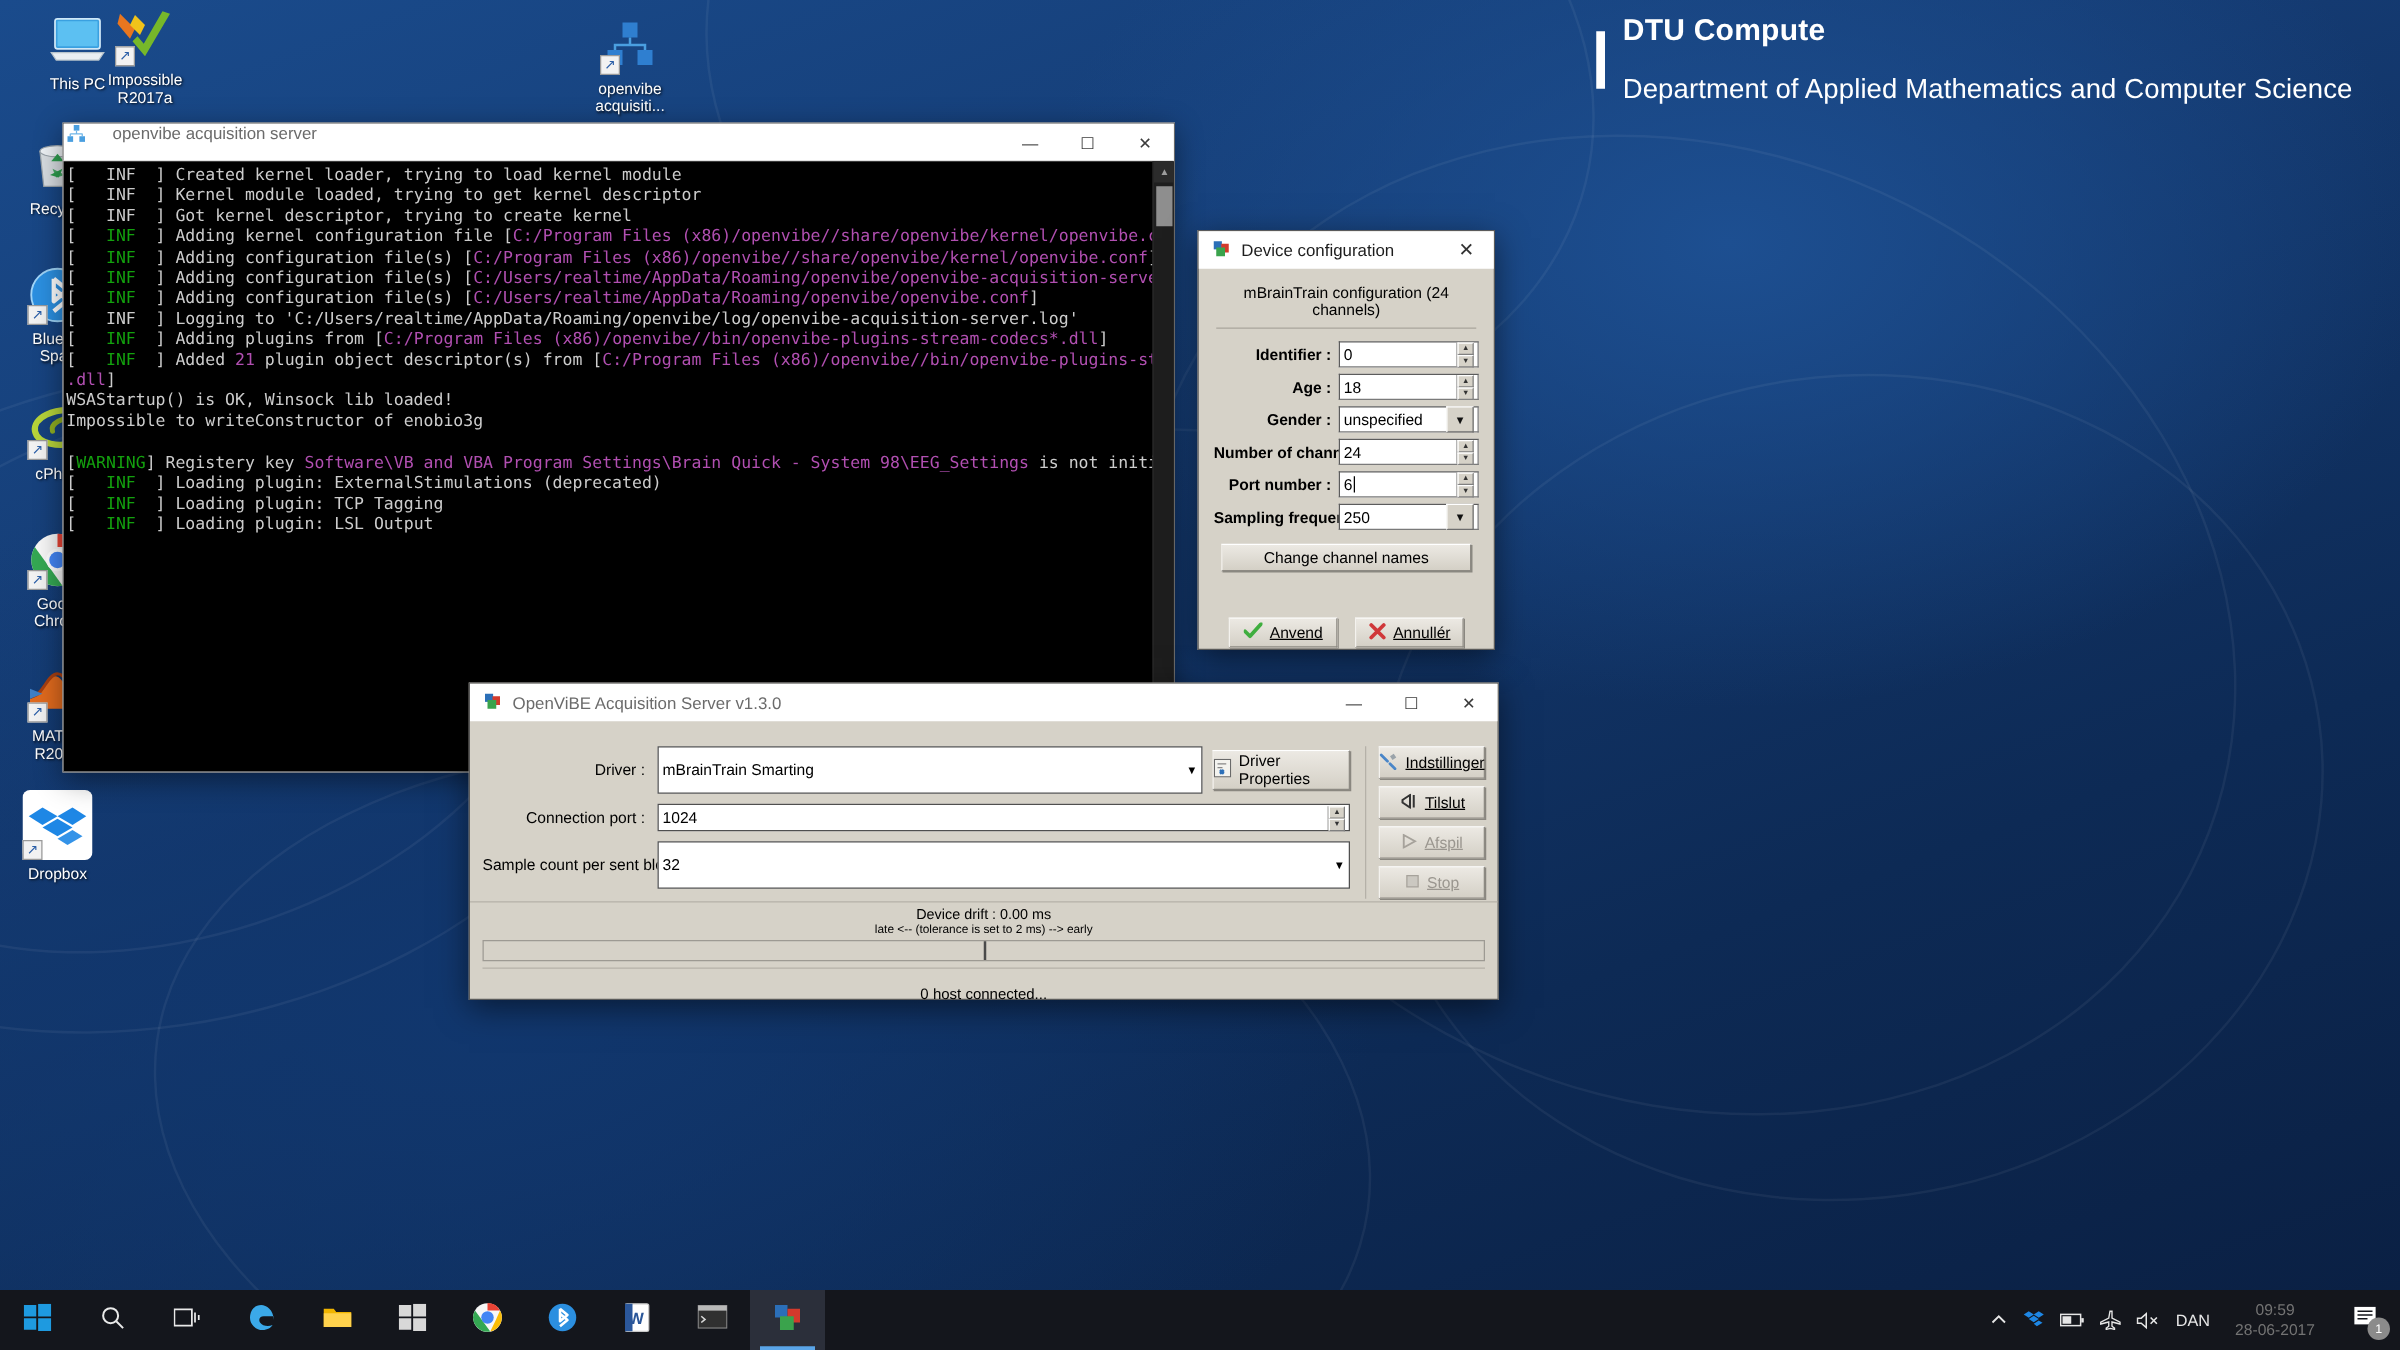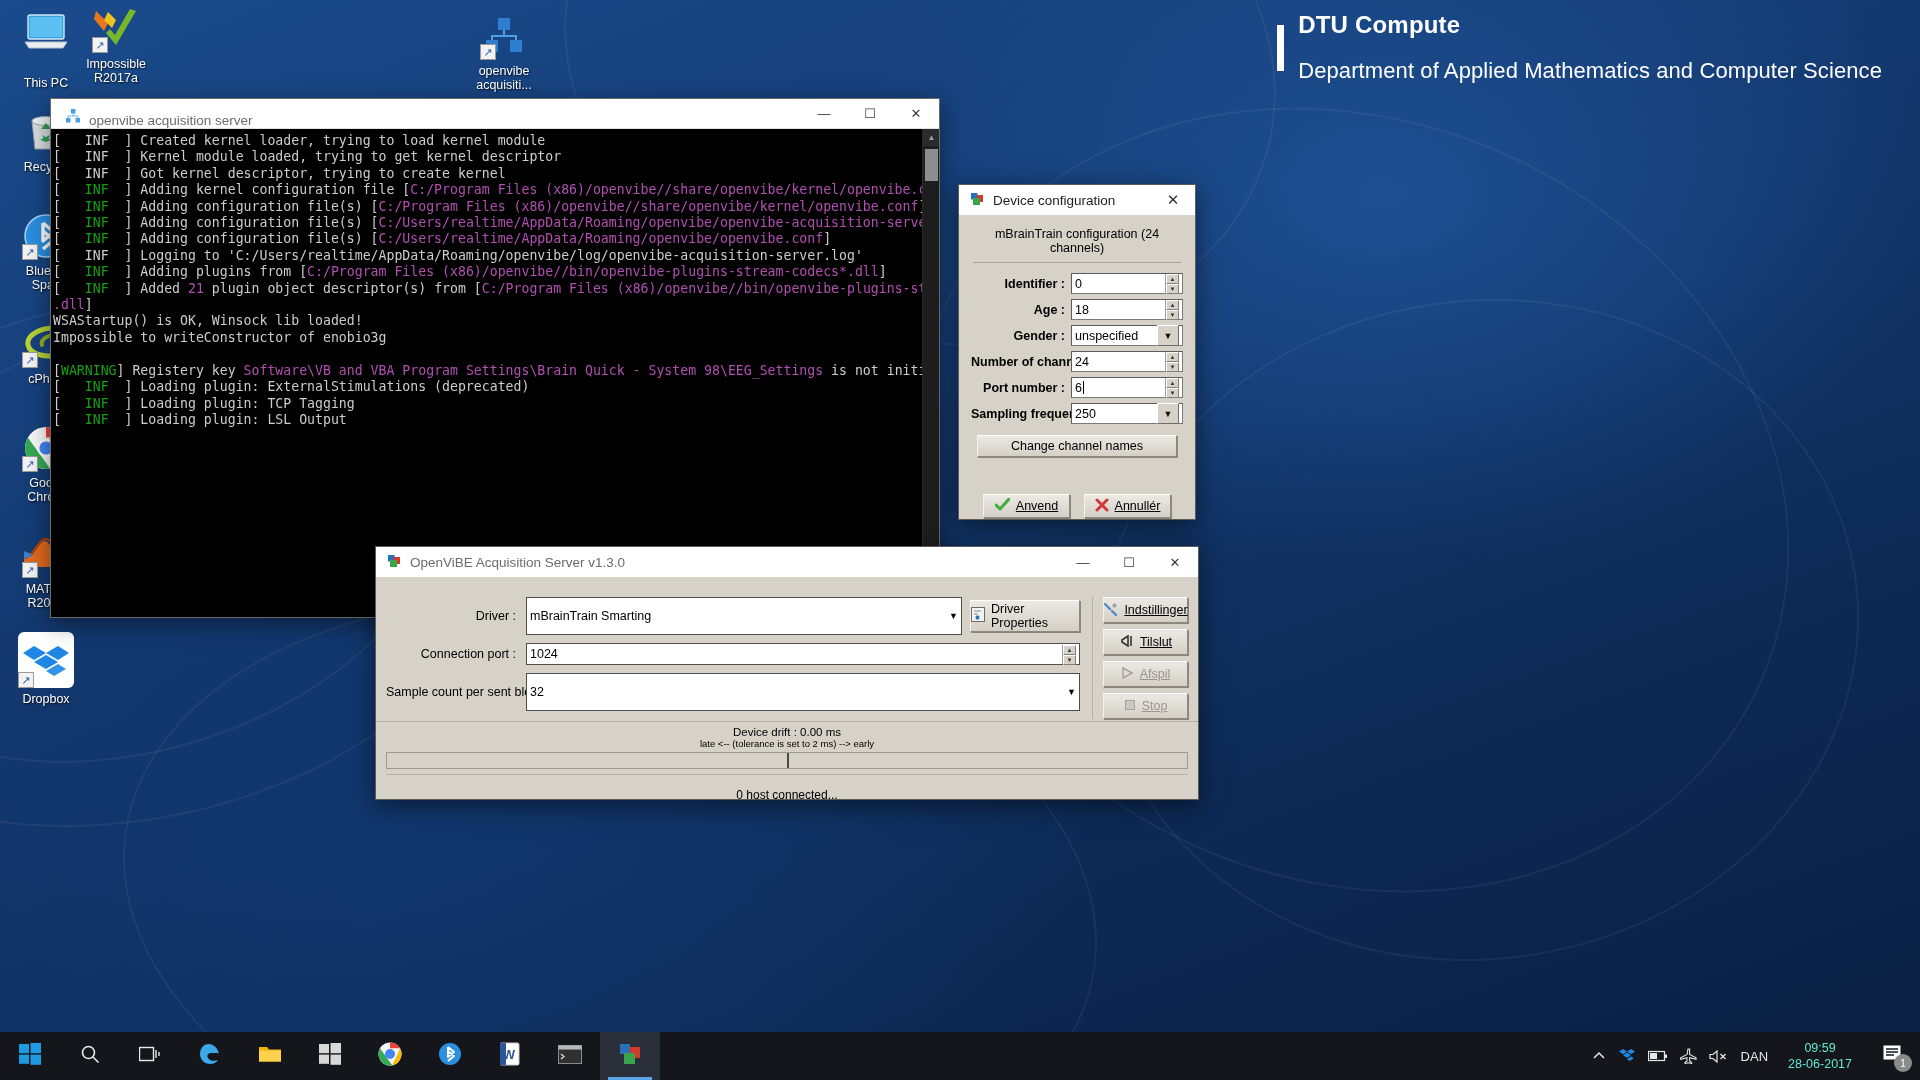--- a/index.html
+++ b/index.html
@@ -68,22 +68,22 @@
 
   
   .win {
     position: absolute;
     background: #f0f0f0;
     border: 1px solid #6a6a6a;
     box-shadow: 0 6px 22px rgba(0,0,0,.45);
   }
   .win-title {
     height: 30px; background: #ffffff;
-    display: flex; align-items: flex-end;
-    padding-left: 14px; gap: 8px;
+    display: flex; align-items: flex-start;
+    padding-left: 2px; gap: 21px;
     border-bottom: 1px solid #e2e2e2;
   }
   .win-title .wt-text {
     font-size: 13.5px; color: #6b6b6b; flex: 1;
     white-space: nowrap; overflow: hidden;
   }
   .win-btns { display: flex; height: 30px; }
   .win-btns div {
     width: 46px; height: 30px;
     display: flex; align-items: center; justify-content: center;
@@ -197,21 +197,21 @@
   .tb-item {
     width: 60px; height: 48px; display: flex; align-items: center; justify-content: center;
     position: relative;
   }
   .tb-item.active { background: #2b2f3a; }
   .tb-item.active::after {
     content:''; position:absolute; bottom:0; left:8px; right:8px; height:3px; background:#5aa5e8;
   }
   #tray { margin-left: auto; display: flex; align-items: center; height: 48px; padding-right: 6px; gap: 12px; }
   #tray .ticon { color: #e6e6e6; font-size: 15px; display:flex; align-items:center; }
-  #clock { color: #5eead4; font-size: 12.5px; line-height: 16px; text-align: center; padding: 0 8px; }
+  #clock { color: #737373; font-size: 12.5px; line-height: 16px; text-align: center; padding: 0 8px; }
   #action-center { width: 42px; height: 48px; display:flex; align-items:center; justify-content:center; position: relative; }
   #ac-badge {
     position: absolute; right: 2px; bottom: 8px;
     width: 18px; height: 18px; border-radius: 50%;
     background: #8b8b8b; color: #fff; font-size: 10px;
     display: flex; align-items: center; justify-content: center;
   }
 </style>
 </head>
 <body>
@@ -226,21 +226,21 @@
   <div class="swirl s6"></div>
 
   <div id="dtu-header">
     <div id="dtu-bar"></div>
     <div id="dtu-text">
       <div id="dtu-title">DTU Compute</div>
       <div id="dtu-sub">Department of Applied Mathematics and Computer Science</div>
     </div>
   </div>
 
-  <div class="dicon" style="left:0px; top:8px;gap:16px;">
+  <div class="dicon" style="left:16px; top:8px;">
     <div class="glyph">
       <svg width="46" height="40" viewBox="0 0 46 40">
         <rect x="5" y="3" width="36" height="24" rx="2" fill="#3aa0e0" stroke="#cfe8f8" stroke-width="1.4"></rect>
         <rect x="7" y="5" width="32" height="20" fill="#5cc0f2"></rect>
         <path d="M2 30 L44 30 L40 36 L6 36 Z" fill="#e9eef2" stroke="#b8c4cc"></path>
       </svg>
     </div>
     <div class="lbl">This PC</div>
   </div>
 

